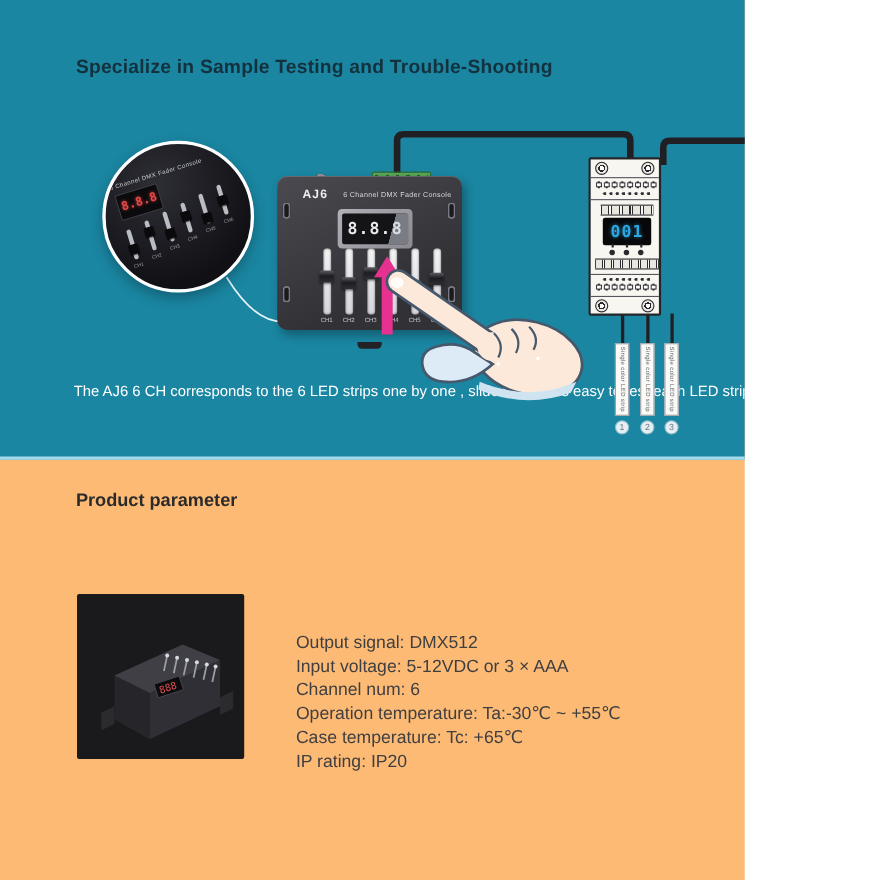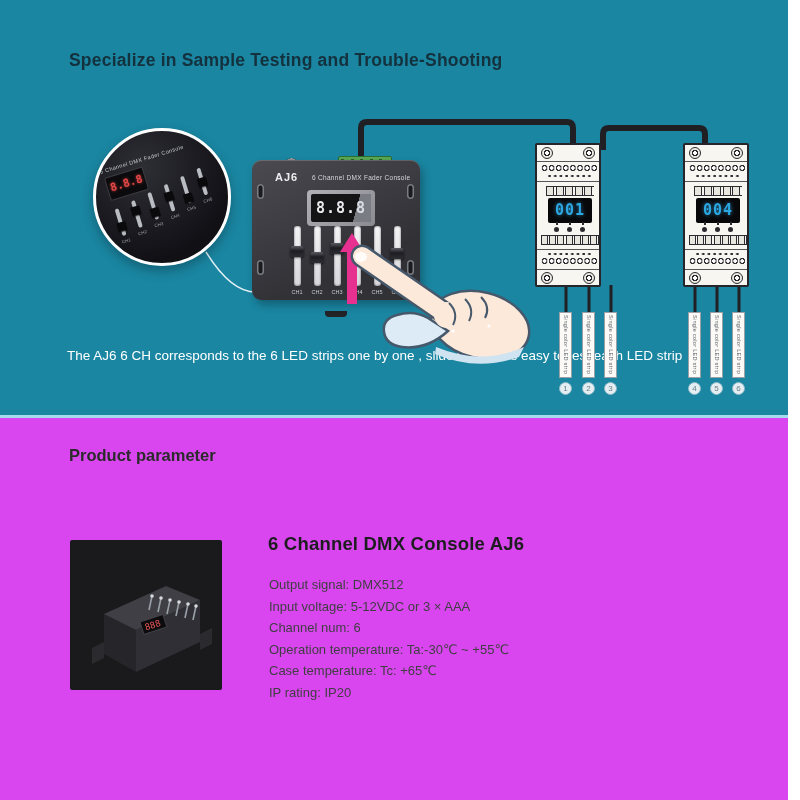--- a/index.html
+++ b/index.html
@@ -1,17 +1,17 @@
 <!DOCTYPE html>
 <html><head>
 <meta charset="utf-8">
 <style>
   * { margin:0; padding:0; box-sizing:border-box; }
   body { background:#ffffff; font-family:"Liberation Sans","DejaVu Sans",sans-serif; }
-  .page { position:relative; width:788px; height:800px; background:#d946ef; overflow:hidden; }
+  .page { position:relative; width:677px; height:800px; background:#fdba74; overflow:hidden; }
 
   
   .hero { position:absolute; left:0; top:0; width:800px; height:418px;
           background:#1a86a2; border-bottom:3px solid #a5dbec; }
   .hero-title { position:absolute; left:69px; top:50px; font-size:17.5px; font-weight:700;
                 color:#14313e; letter-spacing:.2px; }
   .hero-desc { position:absolute; left:67px; top:346px; font-size:13.5px; line-height:19px; color:#ffffff; }
 
   svg.layer { position:absolute; left:0; top:0; pointer-events:none; }
   #wires-svg { z-index:1; }
@@ -105,21 +105,21 @@
   .strip-num { position:absolute; top:382px; width:13px; height:13px; z-index:2; border-radius:50%;
                background:rgba(246,249,250,.92); border:1px solid #8fb9c6; color:#6b7b84;
                font-size:8px; line-height:11px; text-align:center; }
 
   
   .section-title { position:absolute; left:69px; top:446px; font-size:16.5px; font-weight:700; color:#2b2b2b; }
   .photo-box { position:absolute; left:70px; top:540px; width:152px; height:150px;
                background:#1a1a1c; border-radius:2px; }
   .prod-name { position:absolute; left:268px; top:533px; font-size:18.5px; font-weight:700;
                color:#1d1d1f; letter-spacing:.2px; }
-  .spec-list { position:absolute; left:269px; top:574px; font-size:13px; line-height:21.6px; color:#3f3f41; }
+  .spec-list { position:absolute; left:269px; top:574px; font-size:16px; line-height:21.6px; color:#3f3f41; }
 </style>
 </head>
 <body>
 
 <div class="page">
 
   <div class="hero">
 
     <div class="hero-title">Specialize in Sample Testing and Trouble-Shooting</div>
 
@@ -324,21 +324,20 @@
           <circle cx="118" cy="64" r="1.8"></circle>
           <circle cx="126" cy="66" r="1.8"></circle>
       </g>
       <g transform="translate(70,82) rotate(-18)">
         <rect width="24" height="13" fill="#0c0c0e" stroke="#46464c" stroke-width=".8"></rect>
         <text x="3" y="10" font-size="9" fill="#e25353" font-family="DejaVu Sans Mono, monospace">888</text>
       </g>
     </svg>
   </div>
 
-  <div class="prod-name">6 Channel DMX Console AJ6</div>
 
   <div class="spec-list">
     <div>Output signal: DMX512</div>
     <div>Input voltage: 5-12VDC or 3 × AAA</div>
     <div>Channel num: 6</div>
     <div>Operation temperature: Ta:-30℃ ~ +55℃</div>
     <div>Case temperature: Tc: +65℃</div>
     <div>IP rating: IP20</div>
   </div>
 

